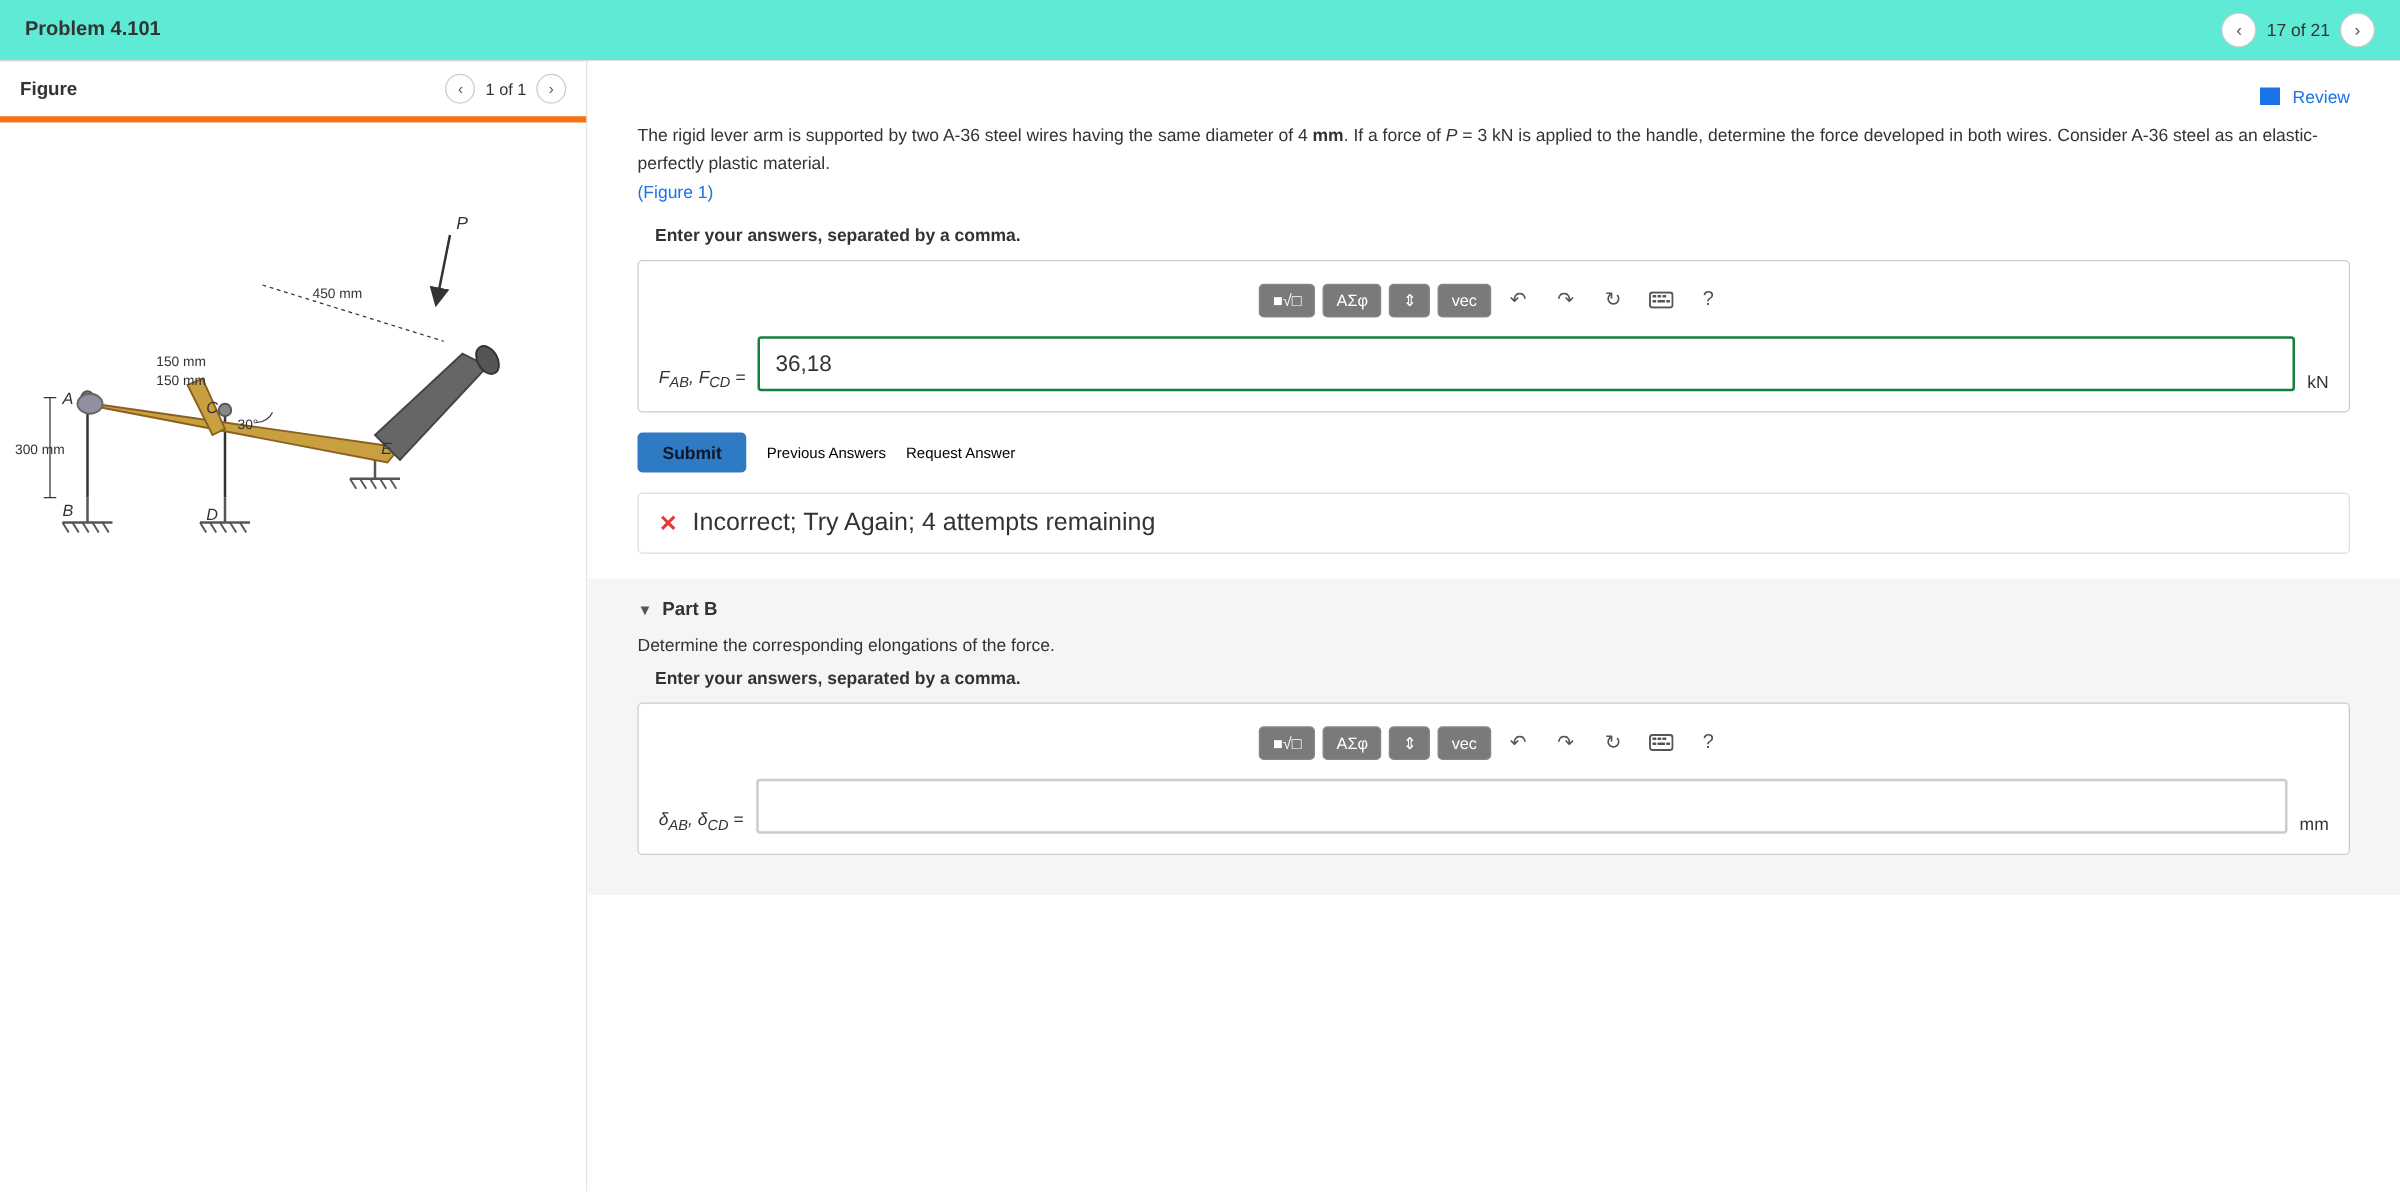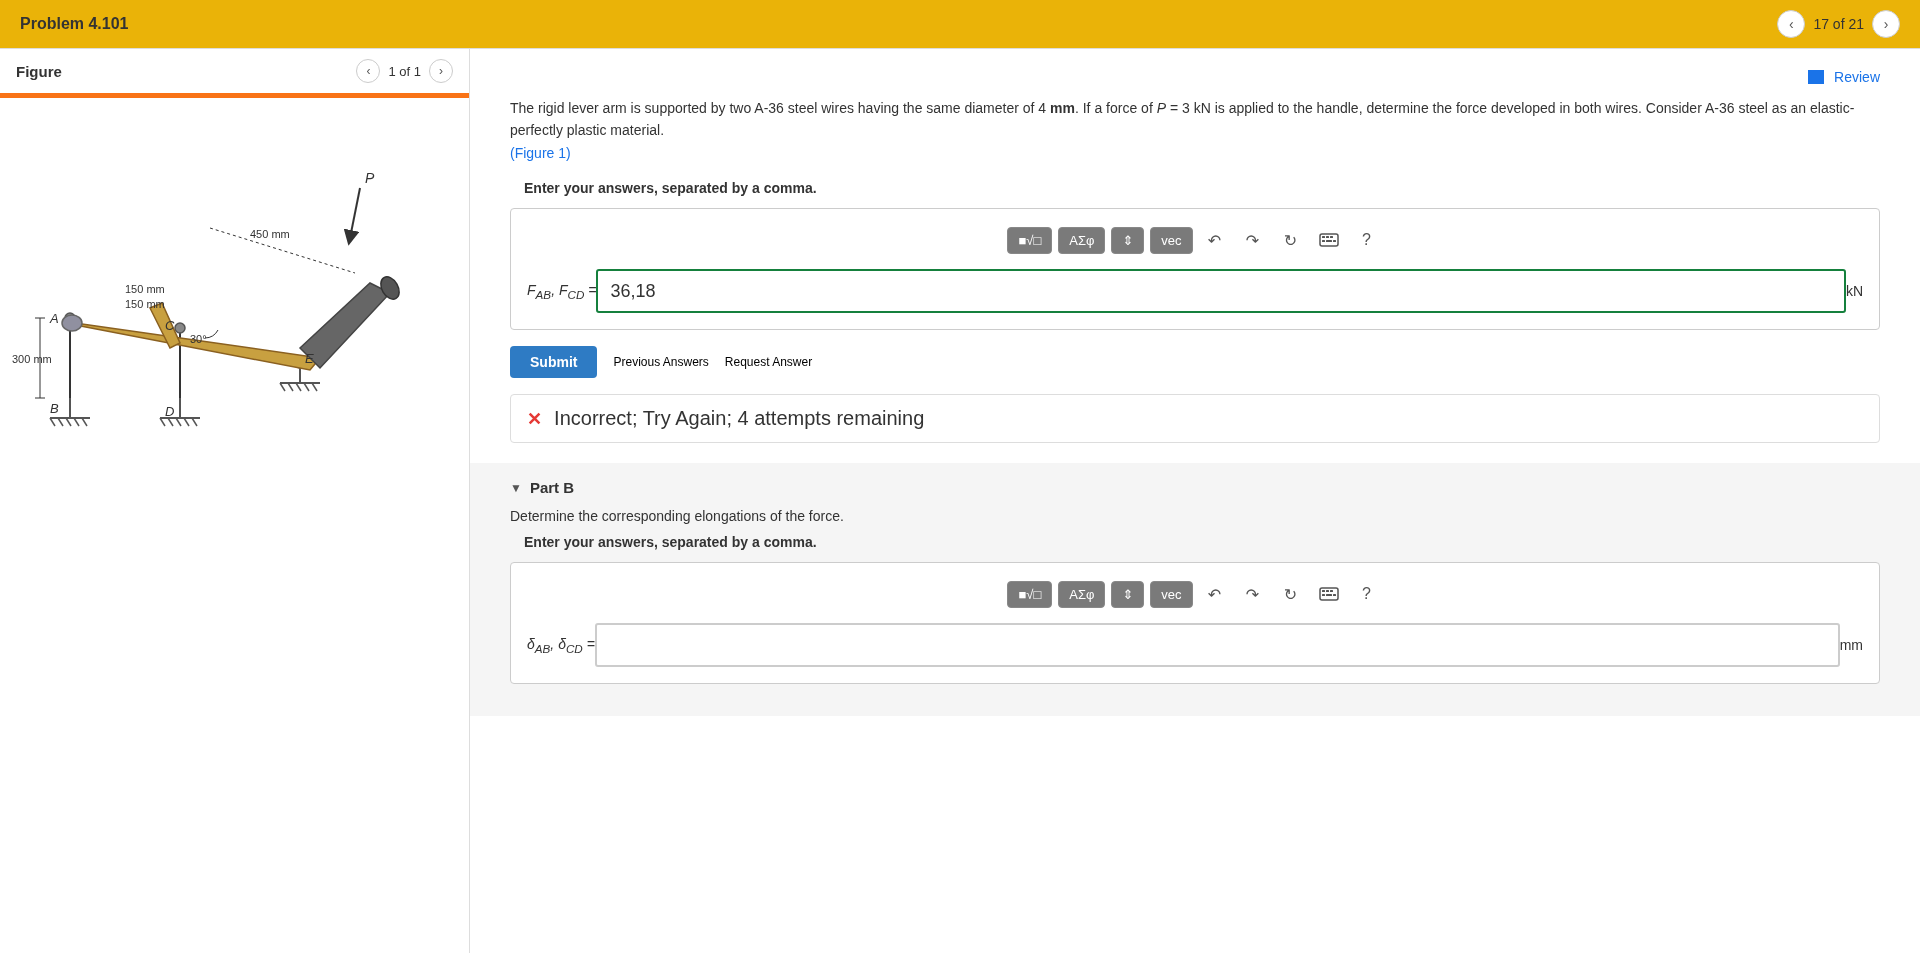--- a/index.html
+++ b/index.html
@@ -5,21 +5,21 @@
     * { box-sizing: border-box; margin: 0; padding: 0; }
     body { font-family: Arial, sans-serif; font-size: 14px; color: #333; background: #fff; }
 
     
     .top-header {
       display: flex;
       align-items: center;
       justify-content: space-between;
       padding: 10px 20px;
       border-bottom: 1px solid #ddd;
-      background: #eab308;
+      background: #5eead4;
     }
     .problem-title {
       font-size: 16px;
       font-weight: bold;
     }
     .nav-controls {
       display: flex;
       align-items: center;
       gap: 8px;
     }
@@ -155,22 +155,22 @@
       background: transparent;
       cursor: pointer;
       font-size: 16px;
       color: #555;
       display: flex; align-items: center; justify-content: center;
     }
 
     
     .input-row {
       display: flex;
-      align-items: center;
-      gap: 0;
+      align-items: flex-end;
+      gap: 10px;
     }
     .math-input {
       flex: 1;
       height: 44px;
       border: 2px solid #15803d;
       border-radius: 3px;
       padding: 8px 12px;
       font-size: 18px;
       color: #333;
       outline: none;
@@ -183,21 +183,21 @@
 
     
     .action-row {
       display: flex;
       align-items: center;
       gap: 16px;
       margin-bottom: 16px;
     }
     .submit-btn {
       background: #2e7bc4;
-      color: #ffffff;
+      color: #0f172a;
       border: none;
       border-radius: 4px;
       padding: 8px 20px;
       font-size: 14px;
       cursor: pointer;
       font-weight: bold;
     }
     .action-link {
       color: #000000;
       text-decoration: none;

